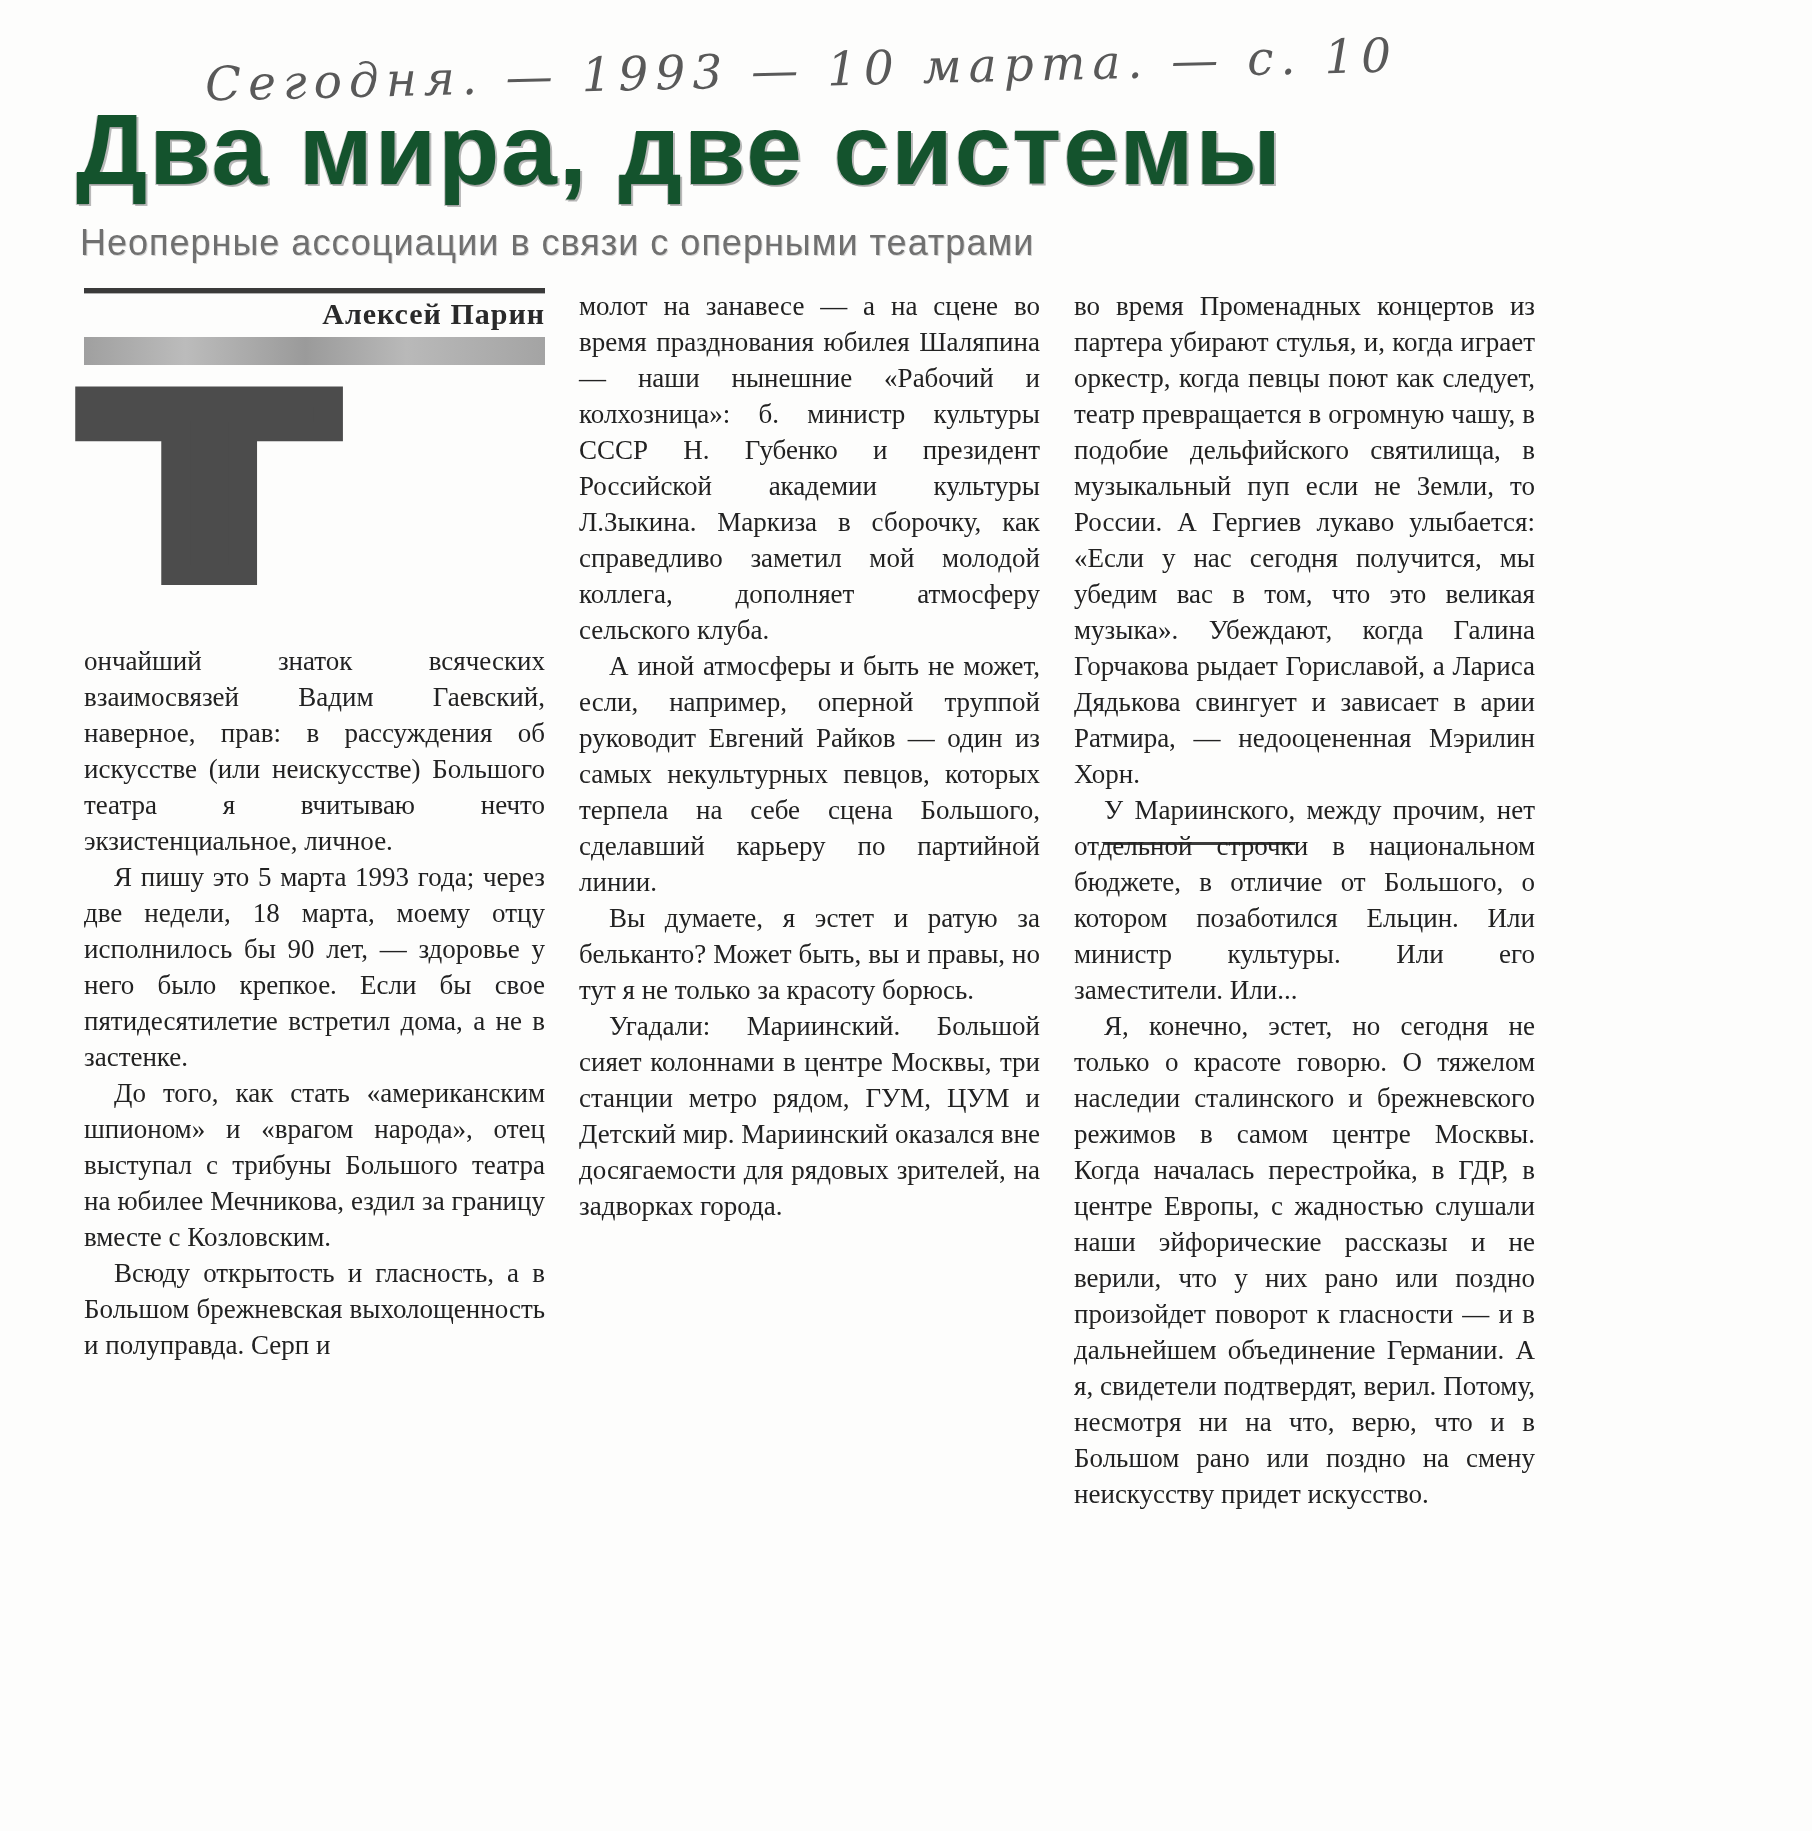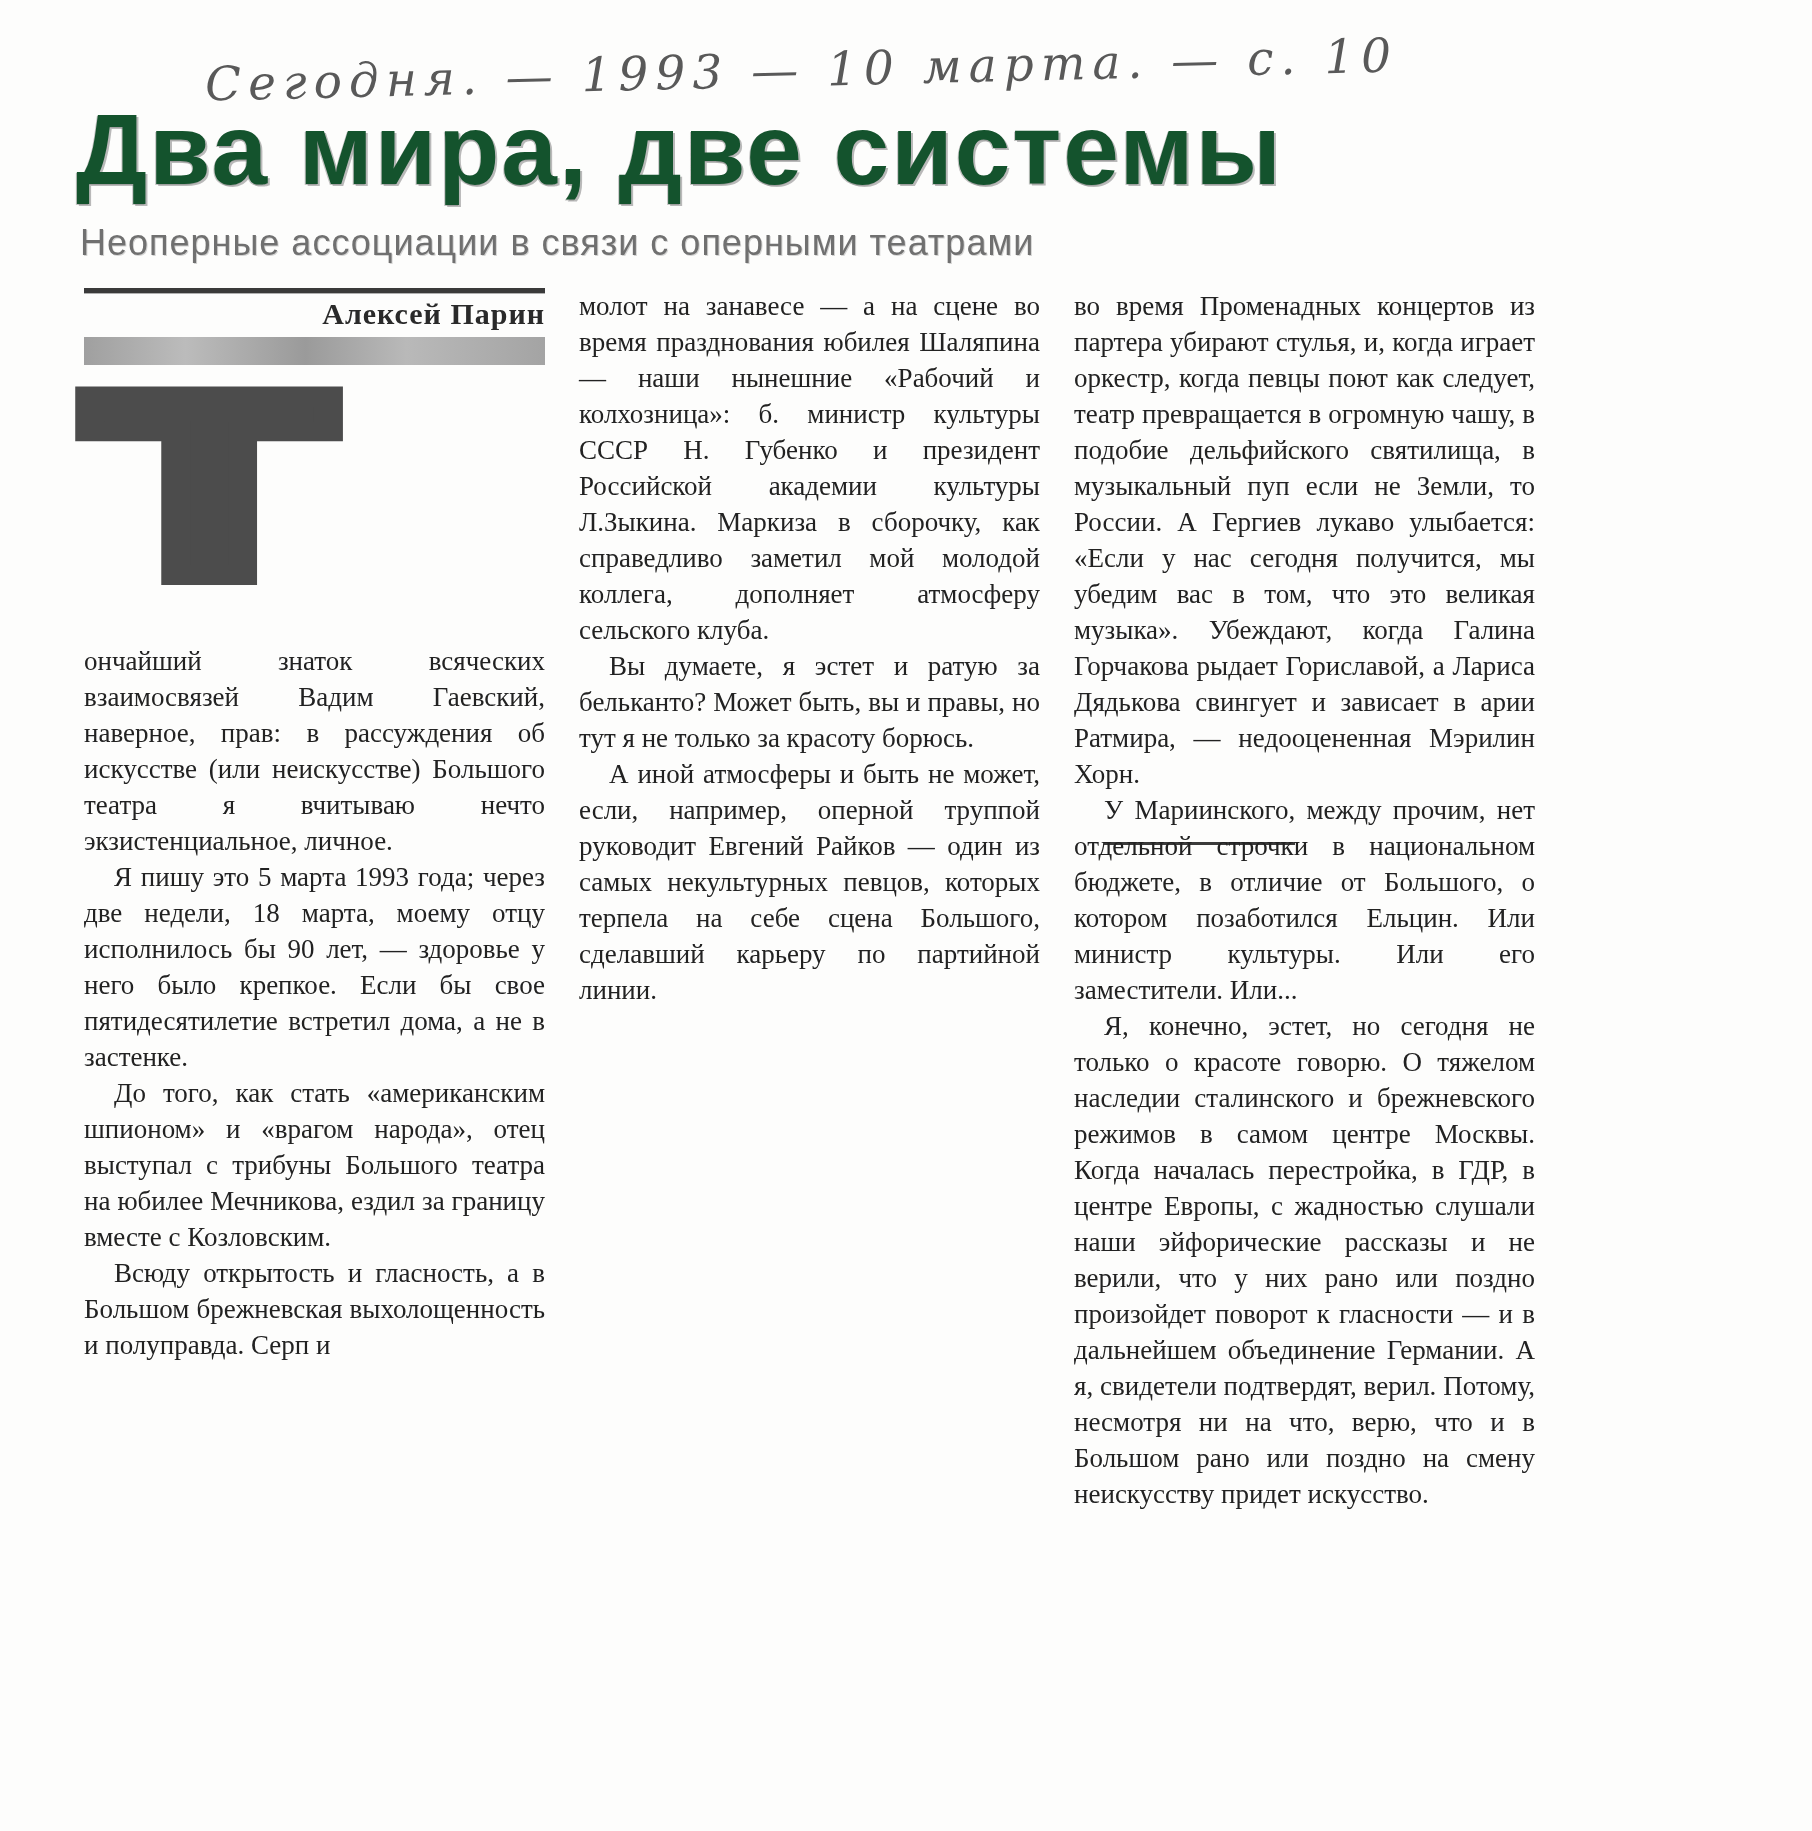--- a/index.html
+++ b/index.html
@@ -151,22 +151,23 @@
       </div>
 
       <p class="noindent">ончайший знаток всяческих взаимосвязей Вадим Гаевский, наверное, прав: в рассуждения об искусстве (или неискусстве) Большого театра я вчитываю нечто экзистенциальное, личное.</p>
       <p>Я пишу это 5 марта 1993 года; через две недели, 18 марта, моему отцу исполнилось бы 90 лет, — здоровье у него было крепкое. Если бы свое пятидесятилетие встретил дома, а не в застенке.</p>
       <p>До того, как стать «американским шпионом» и «врагом народа», отец выступал с трибуны Большого театра на юбилее Мечникова, ездил за границу вместе с Козловским.</p>
       <p>Всюду открытость и гласность, а в Большом брежневская выхолощенность и полуправда. Серп и</p>
     </div>
 
     <div class="col">
       <p class="noindent">молот на занавесе — а на сцене во время празднования юбилея Шаляпина — наши нынешние «Рабочий и колхозница»: б. министр культуры СССР Н. Губенко и президент Российской академии культуры Л.Зыкина. Маркиза в сборочку, как справедливо заметил мой молодой коллега, дополняет атмосферу сельского клуба.</p>
+      <p>А иной атмосферы и быть не может, если, например, оперной труппой руководит Евгений Райков — один из самых некультурных певцов, которых терпела на себе сцена Большого, сделавший карьеру по партийной линии.</p>
       <p>Вы думаете, я эстет и ратую за бельканто? Может быть, вы и правы, но тут я не только за красоту борюсь.</p>
-      <p>А иной атмосферы и быть не может, если, например, оперной труппой руководит Евгений Райков — один из самых некультурных певцов, которых терпела на себе сцена Большого, сделавший карьеру по партийной линии.</p>
+      <p>Угадали: Мариинский. Большой сияет колоннами в центре Москвы, три станции метро рядом, ГУМ, ЦУМ и Детский мир. Мариинский оказался вне досягаемости для рядовых зрителей, на задворках города.</p>
     </div>
 
     <div class="col">
       <p class="noindent">во время Променадных концертов из партера убирают стулья, и, когда играет оркестр, когда певцы поют как следует, театр превращается в огромную чашу, в подобие дельфийского святилища, в музыкальный пуп если не Земли, то России. А Гергиев лукаво улыбается: «Если у нас сегодня получится, мы убедим вас в том, что это великая музыка». Убеждают, когда Галина Горчакова рыдает Гориславой, а Лариса Дядькова свингует и зависает в арии Ратмира, — недооцененная Мэрилин Хорн.</p>
       <p>
         <span class="u-rough">У Мариинского,</span><span> между прочим, нет отдельной строчки в национальном бюджете, в отличие от Большого, о котором позаботился Ельцин. Или министр культуры. Или его заместители. Или...</span>
       </p>
       <p>Я, конечно, эстет, но сегодня не только о красоте говорю. О тяжелом наследии сталинского и брежневского режимов в самом центре Москвы. Когда началась перестройка, в ГДР, в центре Европы, с жадностью слушали наши эйфорические рассказы и не верили, что у них рано или поздно произойдет поворот к гласности — и в дальнейшем объединение Германии. А я, свидетели подтвердят, верил. Потому, несмотря ни на что, верю, что и в Большом рано или поздно на смену неискусству придет искусство.</p>
     </div>
 

